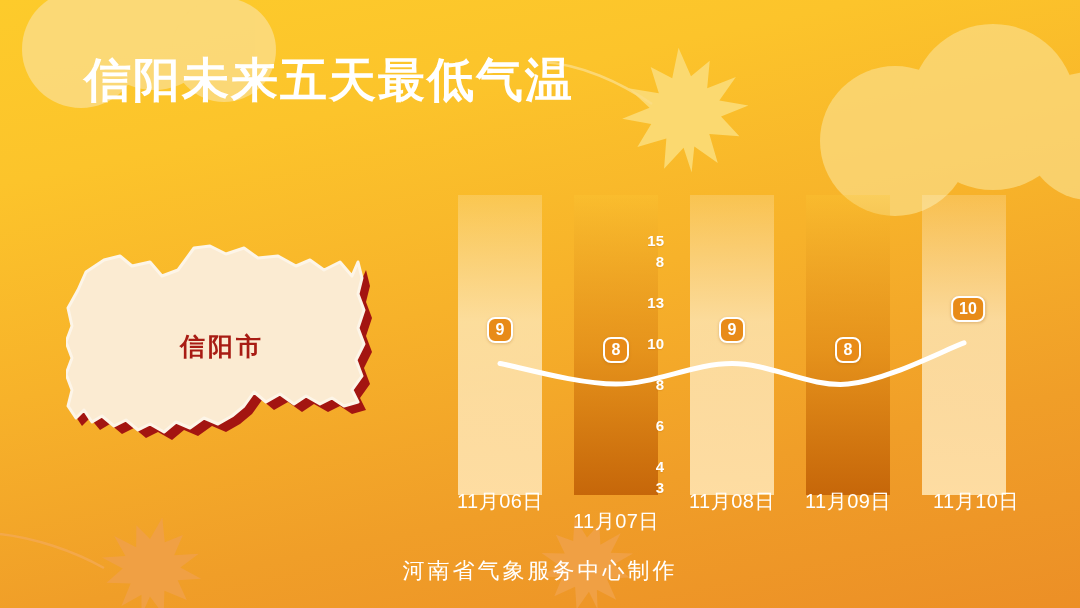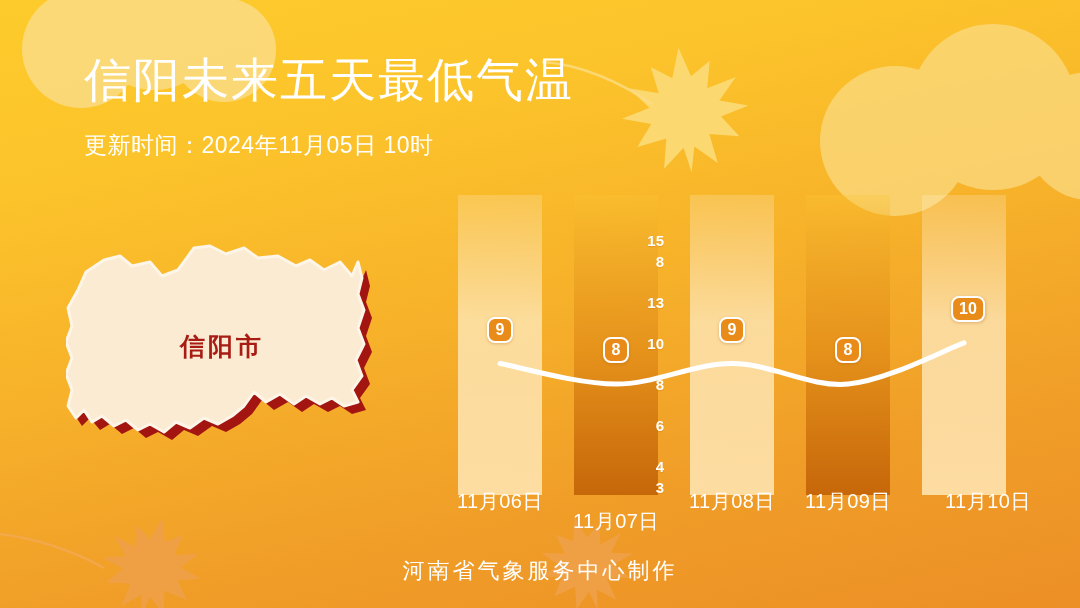--- a/index.html
+++ b/index.html
@@ -30,21 +30,21 @@
   .leaf{position:absolute;pointer-events:none;}
   .leaf svg{display:block;}
   .leaf-top{left:610px;top:42px;width:150px;height:135px;transform:rotate(-6deg);}
   .leaf-bottomleft{left:92px;top:512px;width:120px;height:108px;transform:rotate(12deg);}
   .leaf-bottomright{left:530px;top:512px;width:112px;height:102px;transform:rotate(-14deg);}
   .leaf-stem{position:absolute;pointer-events:none;}
 
   
   .title{
     position:absolute;left:84px;top:53px;
-    font-size:47px;font-weight:400;color:#ffffff;letter-spacing:2px;
+    font-size:47px;font-weight:700;color:#ffffff;letter-spacing:2px;
     white-space:nowrap;line-height:1.15;
   }
   .subtitle{
     position:absolute;left:84px;top:130px;
     font-size:23px;font-weight:400;color:#ffffff;letter-spacing:.5px;
     white-space:nowrap;
   }
 
   
   .map-wrap{position:absolute;left:66px;top:240px;width:330px;height:240px;}
@@ -130,21 +130,20 @@
     <path d="M0 4 C 34 8, 72 20, 104 38" stroke="#F3AA56" stroke-width="2.5" fill="none" opacity=".75"></path>
   </svg>
 
   <div class="leaf leaf-bottomright">
     <svg viewBox="0 0 100 100" width="112" height="102">
       <path fill="#F0A044" d="M50 4 L57 26 L72 16 L68 36 L90 30 L76 46 L97 52 L76 58 L88 74 L66 70 L70 92 L54 78 L50 97 L46 78 L30 92 L34 70 L12 74 L24 58 L3 52 L24 46 L10 30 L32 36 L28 16 L43 26 Z"></path>
     </svg>
   </div>
 
   <div class="title">信阳未来五天最低气温</div>
-  <div class="subtitle">更新时间：2024年11月05日 10时</div>
 
   <div class="map-wrap">
     <svg width="330" height="240" viewBox="0 0 330 240">
       <g>
         <path fill="#A31511" d="M20 58 L28 40 L46 28 L62 24 L74 34 L92 30 L104 44 L120 38 L136 16 L152 14 L168 22 L186 16 L200 26 L220 24 L238 34 L252 28 L266 38 L282 30 L294 44 L300 30 L304 46 L300 62 L306 78 L300 96 L306 112 L298 128 L304 144 L294 158 L300 170 L286 174 L274 166 L262 172 L248 164 L236 172 L222 162 L208 170 L196 160 L186 174 L174 184 L160 192 L146 186 L132 196 L118 190 L106 200 L92 192 L80 198 L68 188 L56 194 L44 184 L34 190 L24 178 L16 186 L8 174 L14 158 L8 142 L14 126 L8 110 L14 94 L10 76 Z"></path>
       </g>
       <g>
         <path fill="#FBEBD2" stroke="#FDF5E8" stroke-width="3" stroke-linejoin="round" d="M12 50 L20 32 L38 20 L54 16 L66 26 L84 22 L96 36 L112 30 L128 8 L144 6 L160 14 L178 8 L192 18 L212 16 L230 26 L244 20 L258 30 L274 22 L286 36 L292 22 L296 38 L292 54 L298 70 L292 88 L298 104 L290 120 L296 136 L286 150 L292 162 L278 166 L266 158 L254 164 L240 156 L228 164 L214 154 L200 162 L188 152 L178 166 L166 176 L152 184 L138 178 L124 188 L110 182 L98 192 L84 184 L72 190 L60 180 L48 186 L36 176 L26 182 L18 170 L10 178 L2 166 L6 150 L0 134 L6 118 L0 102 L6 86 L2 68 Z"></path>
       </g>
     </svg>
@@ -180,18 +179,18 @@
       <div class="ytick" style="top: 301.75px;">13</div>
       <div class="ytick" style="top: 260.583px;">8</div>
       <div class="ytick" style="top: 240px;">15</div>
     </div>
 
   <div class="xlabels" id="xlabels">
       <div class="xlabel" style="left: 84px;">11月06日</div>
       <div class="xlabel" style="left: 200px; margin-top: 20px;">11月07日</div>
       <div class="xlabel" style="left: 316px;">11月08日</div>
       <div class="xlabel" style="left: 432px;">11月09日</div>
-      <div class="xlabel" style="left: 572px;">11月10日</div>
+      <div class="xlabel" style="left: 560px;">11月10日</div>
     </div>
 
   <div class="footer">河南省气象服务中心制作</div>
 
 </div>
 
 </body></html>

